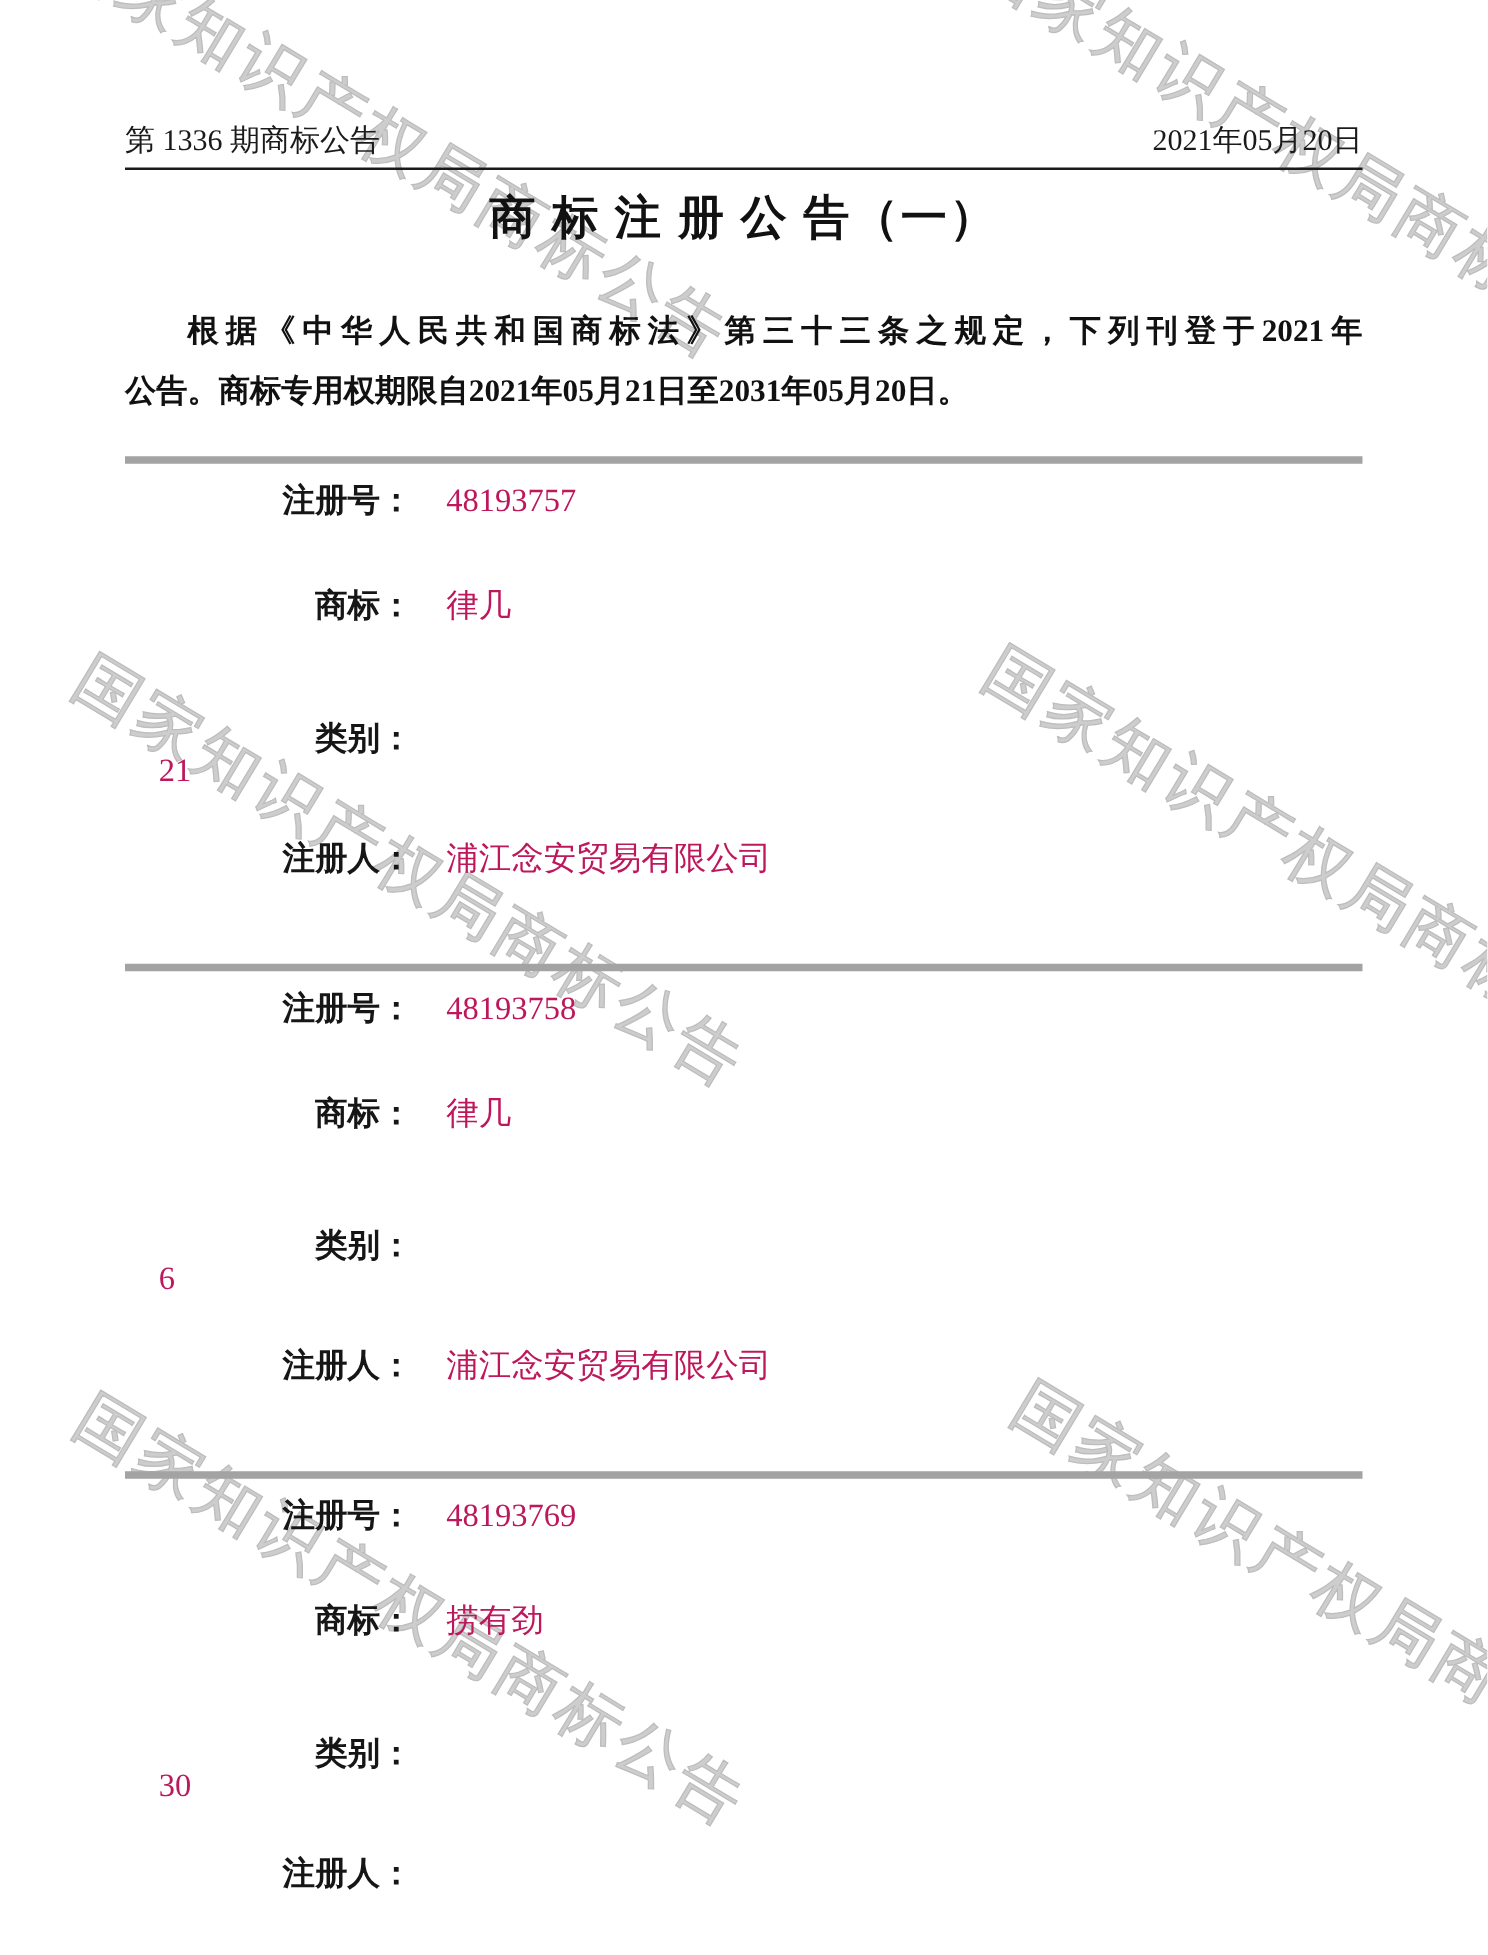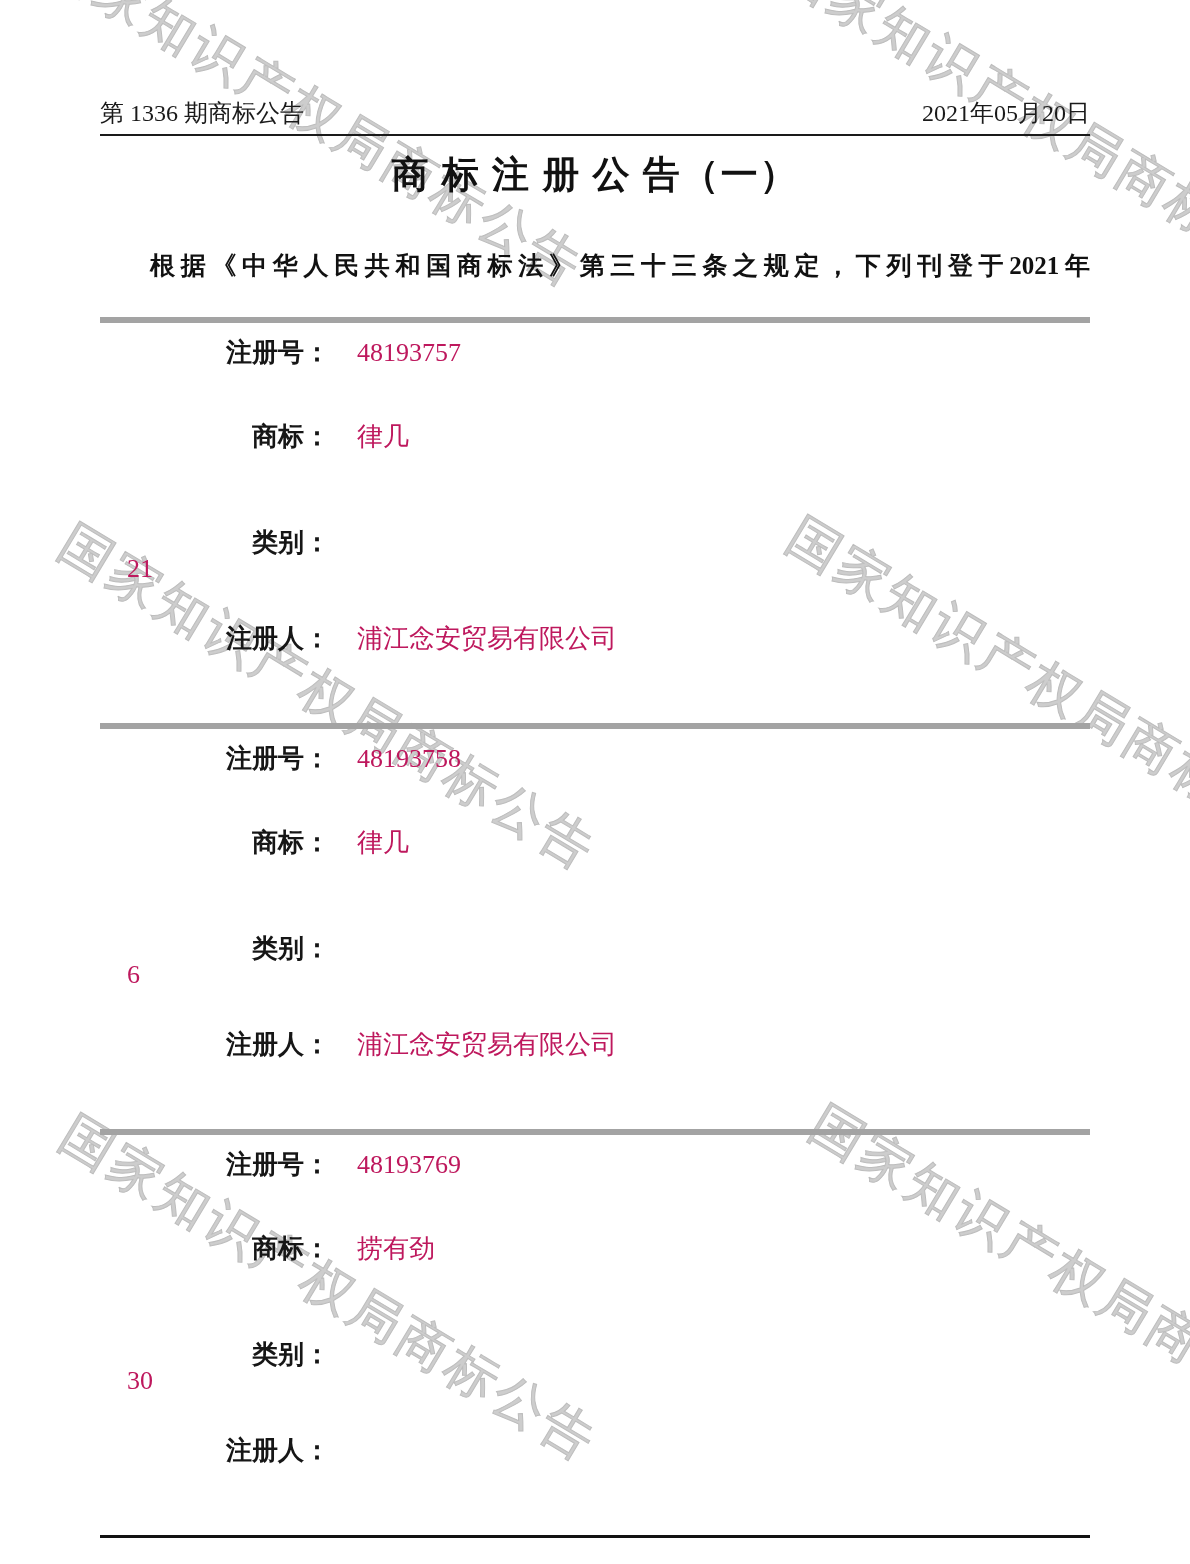--- a/index.html
+++ b/index.html
@@ -133,20 +133,21 @@
 
     <div class="doc-header">
       <span>第 1336 期商标公告</span>
       <span>2021年05月20日</span>
     </div>
 
     <h1 class="doc-title">商 标 注 册 公 告（一）</h1>
 
     <div class="notice">
       <span class="notice-line first">根据《中华人民共和国商标法》第三十三条之规定，下列刊登于2021年</span>
+      <span class="notice-line last">公告。商标专用权期限自2021年05月21日至2031年05月20日。</span>
     </div>
 
     <div class="entries">
 
       <div class="entry">
         <div class="field-row row-regno">
           <span class="field-label">注册号：</span>
           <span class="field-value">48193757</span>
         </div>
         <div class="field-row row-mark">

